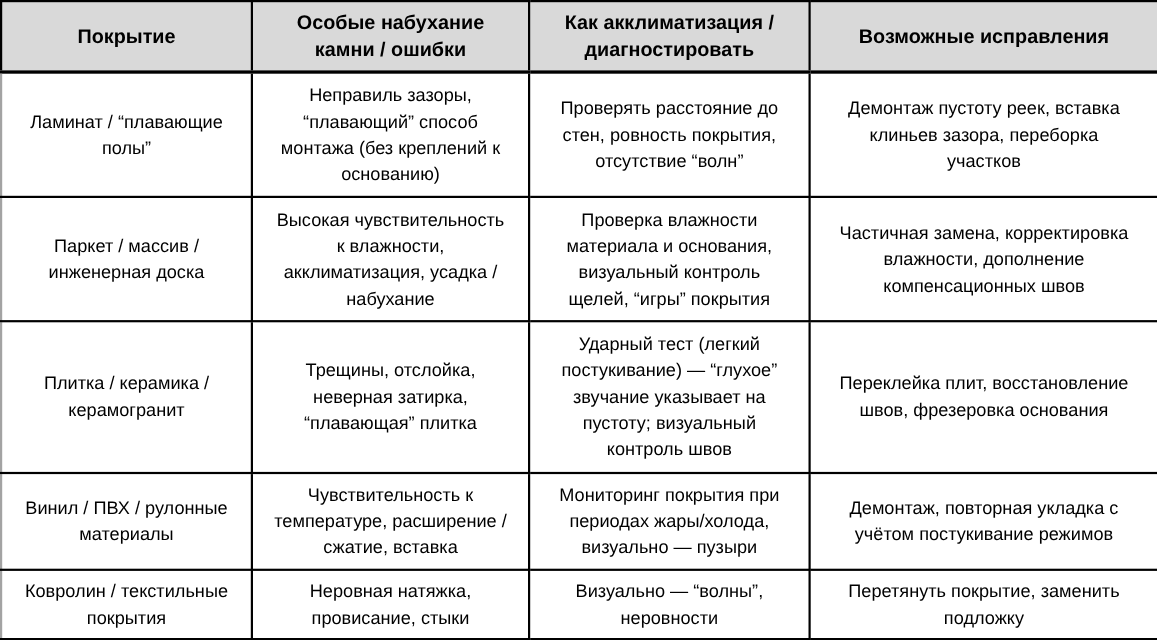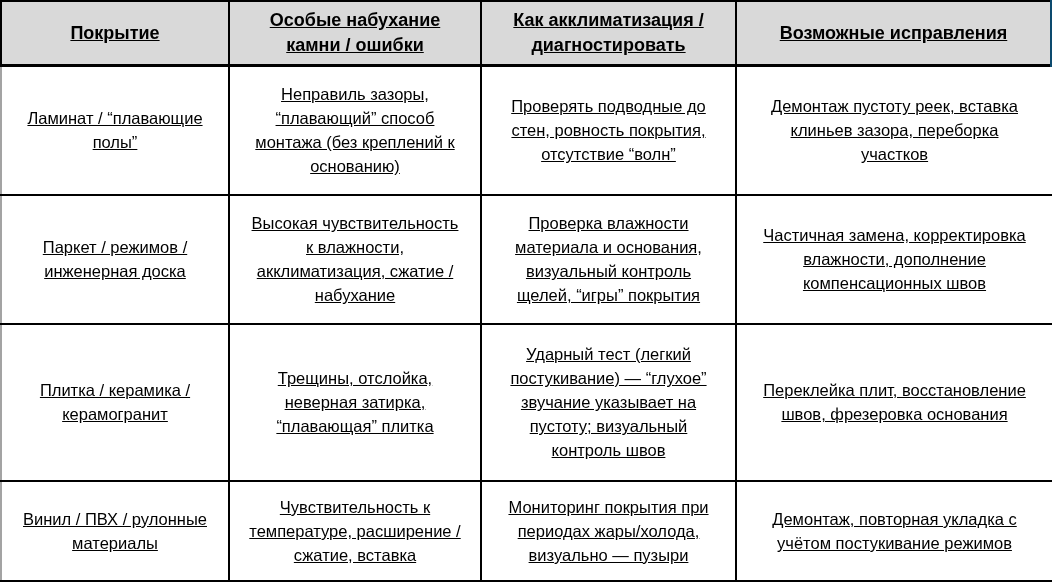--- a/index.html
+++ b/index.html
@@ -12,21 +12,20 @@
     height: 582px;
     font-family: "Liberation Sans", sans-serif;
     color: #000000;
     overflow: hidden;
   }
   .sheet {
     width: 1052px;
     height: 582px;
     box-sizing: border-box;
     position: relative;
-    text-decoration: underline;
   }
   table.coverings-table {
     width: 1052px;
     height: 582px;
     border-collapse: collapse;
     table-layout: fixed;
     background: #ffffff;
   }
   table.coverings-table col.c0 { width: 228px; }
   table.coverings-table col.c1 { width: 252px; }
@@ -40,21 +39,21 @@
     line-height: 25px;
     text-align: center;
     vertical-align: middle;
     color: #000000;
     padding: 6px 10px;
     border-right: 2px solid #000000;
     border-bottom: 3px solid #000000;
     border-top: 2px solid #000000;
   }
   thead th.first { border-left: 2px solid #000000; }
-  thead th.last { border-right: 6px solid #0c4a6e; }
+  thead th.last { border-right: 2px solid #0c4a6e; }
 
   tbody td {
     font-size: 16.5px;
     line-height: 24px;
     text-align: center;
     vertical-align: middle;
     color: #000000;
     padding: 5px 9px;
     border-right: 2px solid #000000;
     border-bottom: 2px solid #000000;
@@ -104,39 +103,39 @@
             <span class="cell-text">Ламинат / “плавающие
 полы”</span>
           </td>
         <td>
             <span class="cell-text">Неправиль зазоры,
 “плавающий” способ
 монтажа (без креплений к
 осно­ванию)</span>
           </td>
         <td>
-            <span class="cell-text">Проверять подводные до
+            <span class="cell-text">Проверять расстояние до
 стен, ровность покрытия,
 отсутствие “волн”</span>
           </td>
         <td>
             <span class="cell-text">Демонтаж пустоту реек, вставка
 клиньев зазора, переборка
 участков</span>
           </td>
       </tr>
       <tr>
         <td class="first">
-            <span class="cell-text">Паркет / режимов /
+            <span class="cell-text">Паркет / массив /
 инженерная доска</span>
           </td>
         <td>
             <span class="cell-text">Высокая чувствительность
 к влажности,
-акклиматизация, сжатие /
+акклиматизация, усадка /
 набухание</span>
           </td>
         <td>
             <span class="cell-text">Проверка влажности
 материала и основания,
 визуальный контроль
 щелей, “игры” покрытия</span>
           </td>
         <td>
             <span class="cell-text">Частичная замена, корректировка
@@ -179,15 +178,33 @@
         <td>
             <span class="cell-text">Мониторинг покрытия при
 периодах жары/холода,
 визуально — пузыри</span>
           </td>
         <td>
             <span class="cell-text">Демонтаж, повторная укладка с
 учётом постукивание режимов</span>
           </td>
       </tr>
+      <tr>
+        <td class="first">
+            <span class="cell-text">Ковролин / текстильные
+покрытия</span>
+          </td>
+        <td>
+            <span class="cell-text">Неровная натяжка,
+провисание, стыки</span>
+          </td>
+        <td>
+            <span class="cell-text">Визуально — “волны”,
+неровности</span>
+          </td>
+        <td>
+            <span class="cell-text">Перетянуть покрытие, заменить
+подложку</span>
+          </td>
+      </tr>
     </tbody>
   </table>
 </div>
 
 </body></html>

